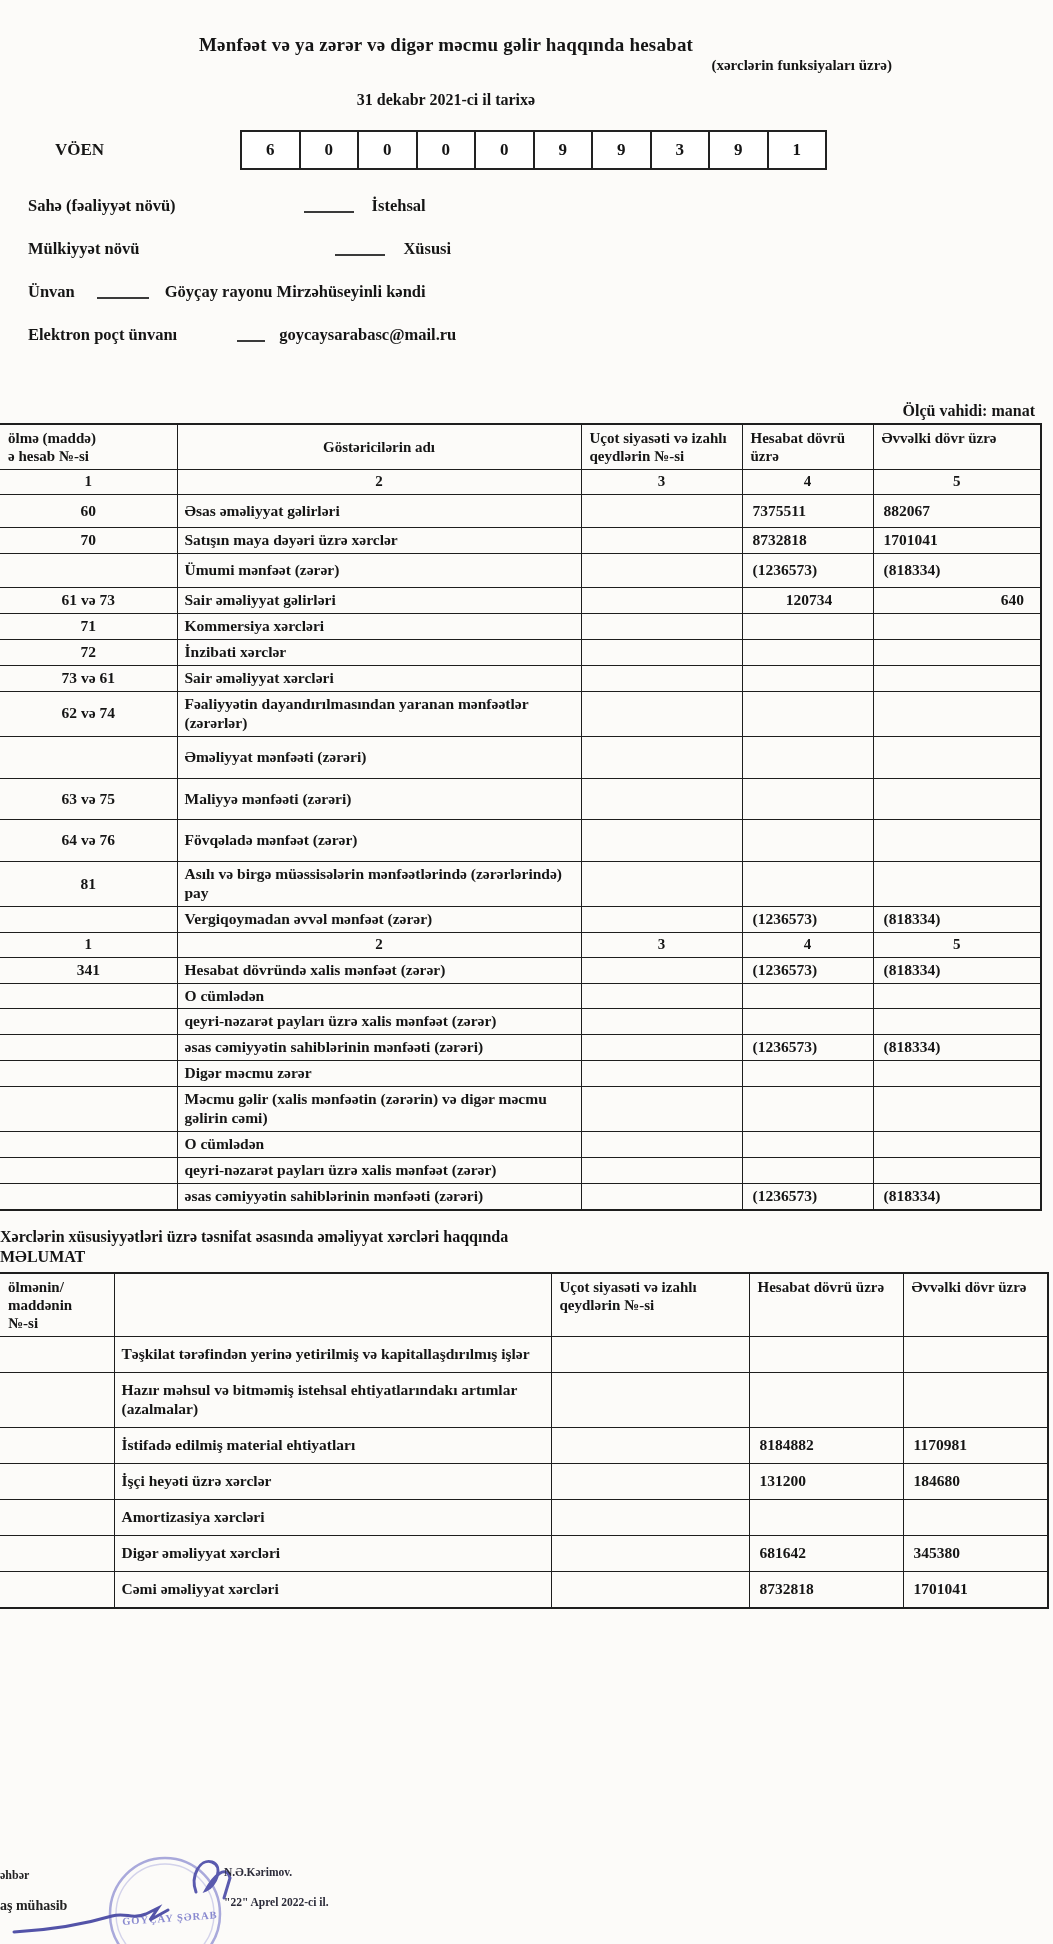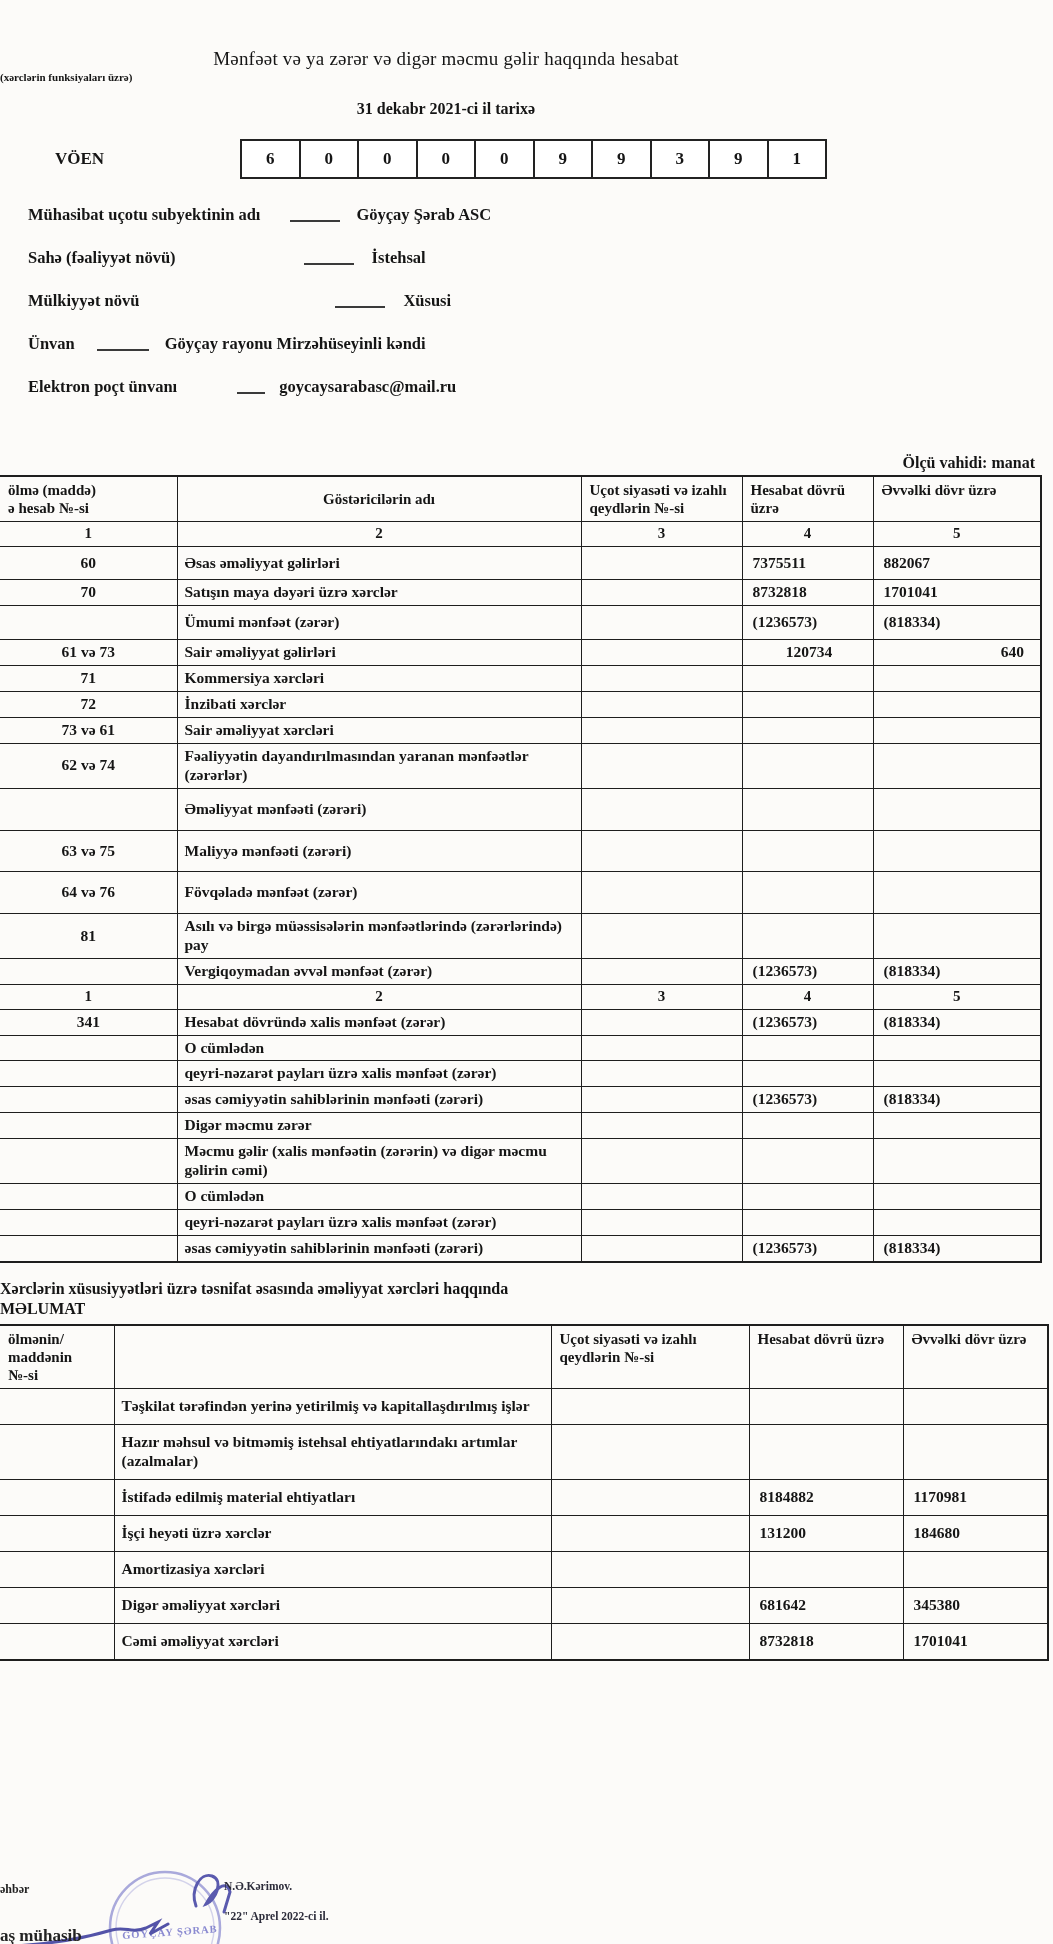--- a/index.html
+++ b/index.html
@@ -5,22 +5,22 @@
   html,body{margin:0;padding:0;}
   body{
     width:1053px;height:1944px;background:#fcfbf9;
     font-family:"Liberation Serif","DejaVu Serif",serif;
     color:#151515;overflow:hidden;
   }
   .page{position:relative;width:1053px;height:1944px;}
 
   
   .head-wrap{width:892px;margin:0 auto 0 0;}
-  .doc-title{margin-top:48px;text-align:center;font-weight:normal;font-size:19px;letter-spacing:.2px;}
-  .doc-subtitle{text-align:left;font-weight:bold;font-size:11px;margin-top:1px;}
+  .doc-title{margin-top:34px;text-align:center;font-weight:bold;font-size:19px;letter-spacing:.2px;}
+  .doc-subtitle{text-align:right;font-weight:bold;font-size:15px;margin-top:1px;}
   .doc-date{text-align:center;font-weight:bold;font-size:16px;margin-top:17px;}
 
   .voen-row{display:flex;align-items:center;margin:15px 0 0 55px;height:52px;}
   .voen-label{font-weight:bold;font-size:17px;width:80px;}
   .voen-boxes{display:flex;margin-left:105px;border:2px solid #222;background:#fff;}
   .voen-cell{width:56.5px;height:36px;display:flex;align-items:center;justify-content:center;
     font-weight:bold;font-size:17px;border-right:2px solid #222;}
   .voen-cell:last-child{border-right:none;}
 
   .fields{margin:8px 0 0 28px;}
@@ -54,21 +54,21 @@
   #table1 tbody tr:nth-child(9) td,
   #table1 tbody tr:nth-child(10) td,
   #table1 tbody tr:nth-child(11) td{padding-top:11px;padding-bottom:11px;}
   #table2 tbody td{padding-top:8px;padding-bottom:8px;}
 
   .t2-title{width:1000px;text-align:left;font-weight:bold;font-size:16px;margin-top:16px;line-height:1.3;}
 
   
   .footer{position:absolute;left:0;top:1812px;width:560px;height:130px;}
   .role-1{position:absolute;left:0;top:22px;font-size:12px;font-weight:bold;color:#222;}
-  .role-2{position:absolute;left:0;top:52px;font-size:17px;font-weight:bold;color:#222;margin-top:14px;}
+  .role-2{position:absolute;left:0;top:52px;font-size:14px;font-weight:bold;color:#222;}
   .signer{position:absolute;left:224px;top:20px;font-size:11.5px;font-weight:bold;color:#2c2c3a;}
   .signdate{position:absolute;left:224px;top:50px;font-size:11.5px;font-weight:bold;color:#2c2c3a;}
   .stamp-svg{position:absolute;left:0;top:0;}
 </style>
 </head>
 <body>
 
 <div class="page">
 
   <div class="head-wrap">
@@ -87,25 +87,20 @@
         <span class="voen-cell">0</span>
         <span class="voen-cell">9</span>
         <span class="voen-cell">9</span>
         <span class="voen-cell">3</span>
         <span class="voen-cell">9</span>
         <span class="voen-cell">1</span>
       </span>
   </div>
 
   <div class="fields" id="fields">
-      <div class="field f1">
-        <span>Mühasibat uçotu subyektinin adı</span>
-        <span class="blank"></span>
-        <span class="fval">Göyçay Şərab  ASC</span>
-      </div>
       <div class="field f2">
         <span>Sahə (fəaliyyət növü)</span>
         <span class="blank"></span>
         <span class="fval">İstehsal</span>
       </div>
       <div class="field f3">
         <span>Mülkiyyət növü</span>
         <span class="blank"></span>
         <span class="fval">Xüsusi</span>
       </div>

